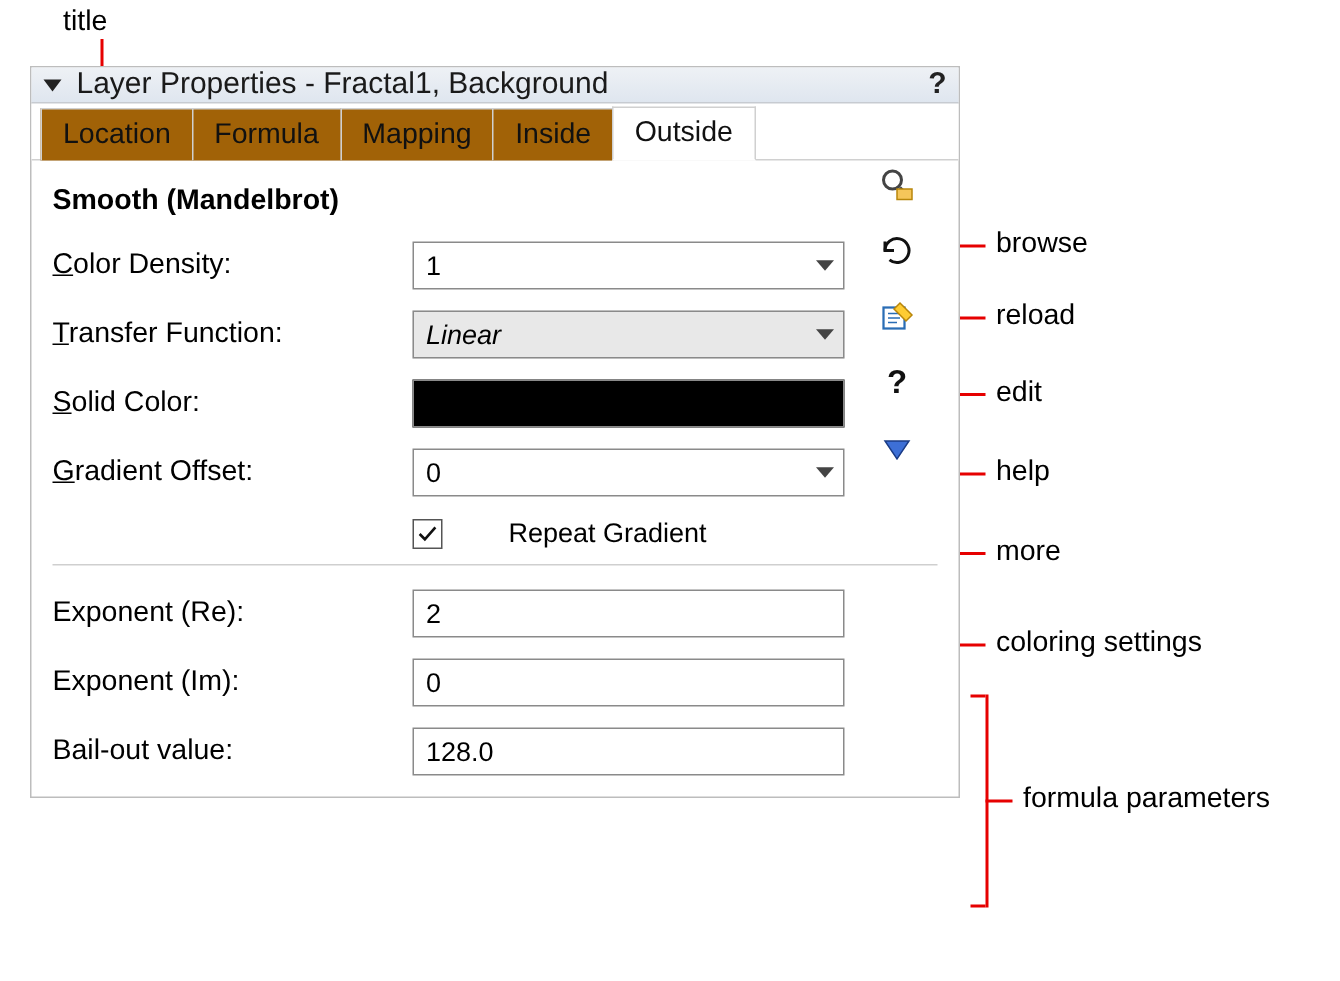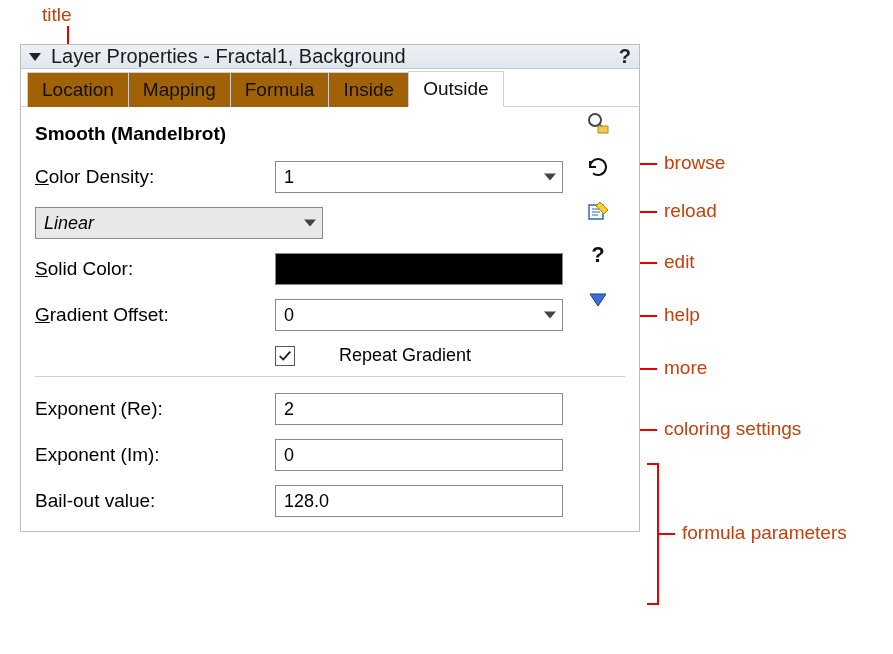--- a/index.html
+++ b/index.html
@@ -126,21 +126,21 @@
     display:flex;
     flex-direction:column;
     align-items:center;
     gap: 20px;
   }
   .ic { width:24px; height:24px; display:flex; align-items:center; justify-content:center; cursor:pointer; }
 
   
   .ann {
     position: absolute;
-    color: #c2410c;
+    color: #000000;
     font-size: 19px;
     font-family: "Segoe UI", sans-serif;
   }
   .ann-line-h { position:absolute; height:2px; background:#e60000; }
   .ann-line-v { position:absolute; width:2px; background:#e60000; }
   .ann-bracket-v {
     position:absolute; width:2px; background:#e60000;
   }
   .ann-bracket-v::before, .ann-bracket-v::after {
     content:""; position:absolute; width:10px; height:2px; background:#e60000; left:-0px;
@@ -181,22 +181,22 @@
 <div class="panel">
 
   <div class="titlebar">
     <div class="tri"></div>
     <div class="ttl">Layer Properties - Fractal1, Background</div>
     <div class="help">?</div>
   </div>
 
   <div class="tabs">
     <div class="tab">Location</div>
+    <div class="tab">Formula</div>
     <div class="tab">Mapping</div>
-    <div class="tab">Formula</div>
     <div class="tab">Inside</div>
     <div class="tab active">Outside</div>
   </div>
 
   <div class="content">
 
     <div class="side-icons">
       <div class="ic">
         <svg viewBox="0 0 24 24">
             <circle cx="9" cy="9" r="6" fill="none" stroke="#444" stroke-width="2"></circle>
@@ -233,20 +233,21 @@
       <div class="lbl"><span class="ul">C</span><span>olor Density:</span></div>
       <div class="fld">
         <div class="combobox">
           <span>1</span>
             <div class="chev"></div>
         </div>
       </div>
     </div>
 
     <div class="row">
+      <div class="lbl"><span class="ul">T</span><span>ransfer Function:</span></div>
       <div class="fld">
         <div class="combobox shaded">
           <span>Linear</span>
             <div class="chev"></div>
         </div>
       </div>
     </div>
 
     <div class="row">
       <div class="lbl"><span class="ul">S</span><span>olid Color:</span></div>

